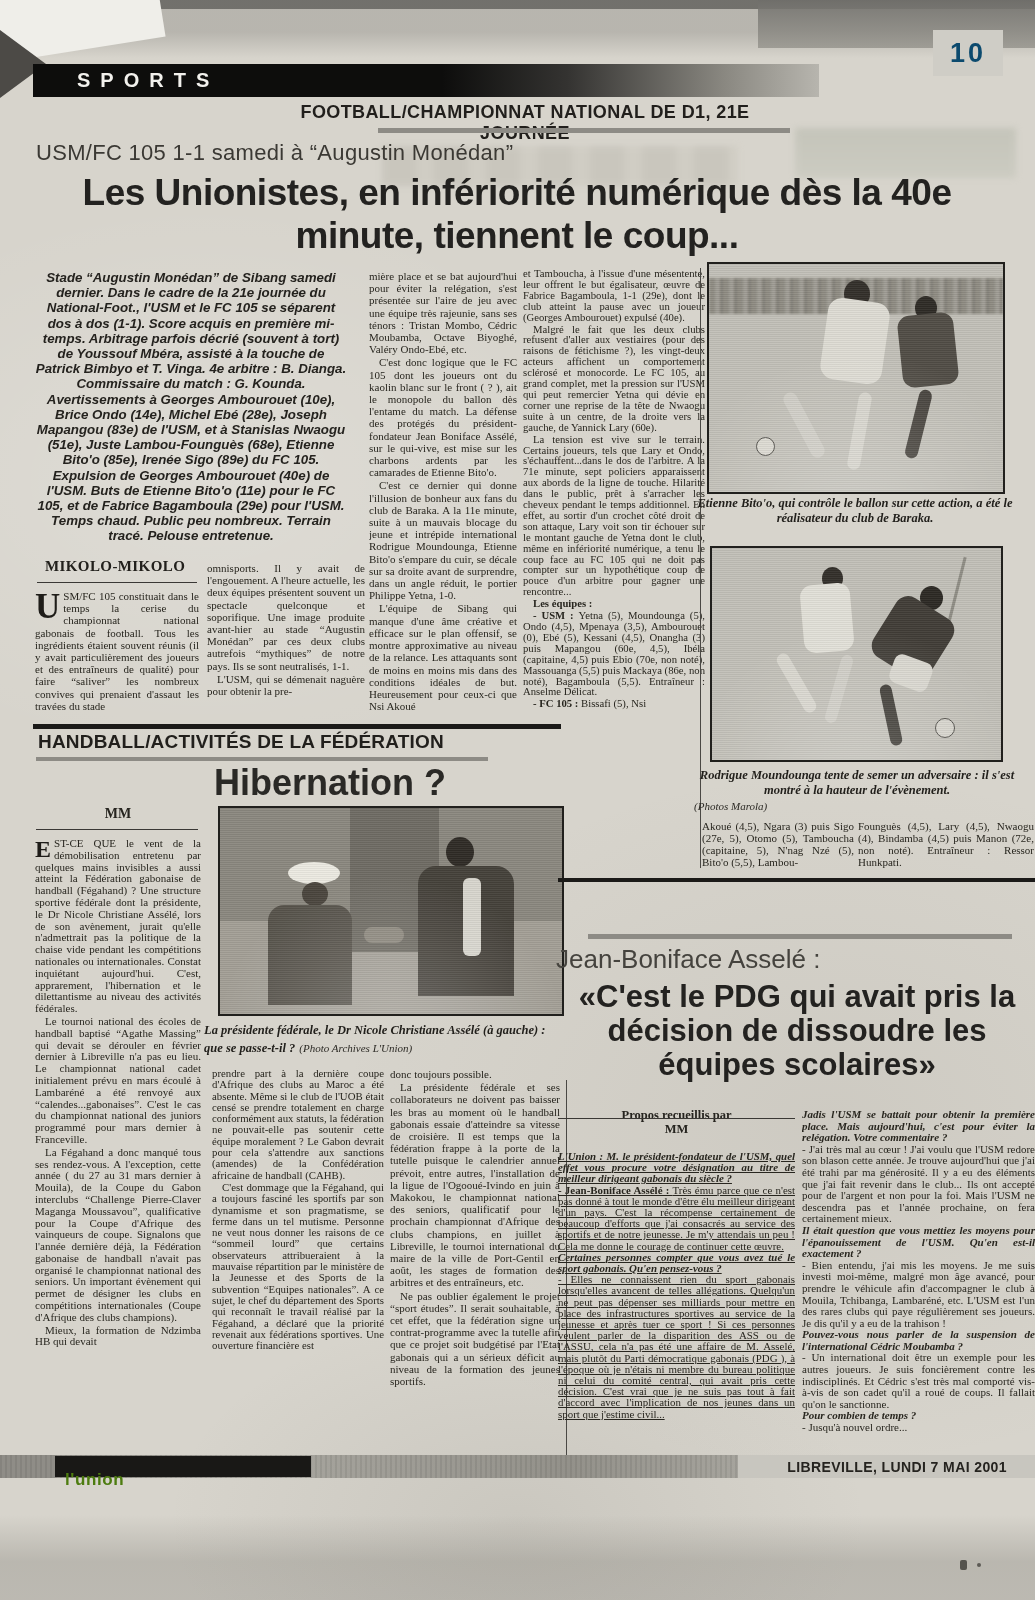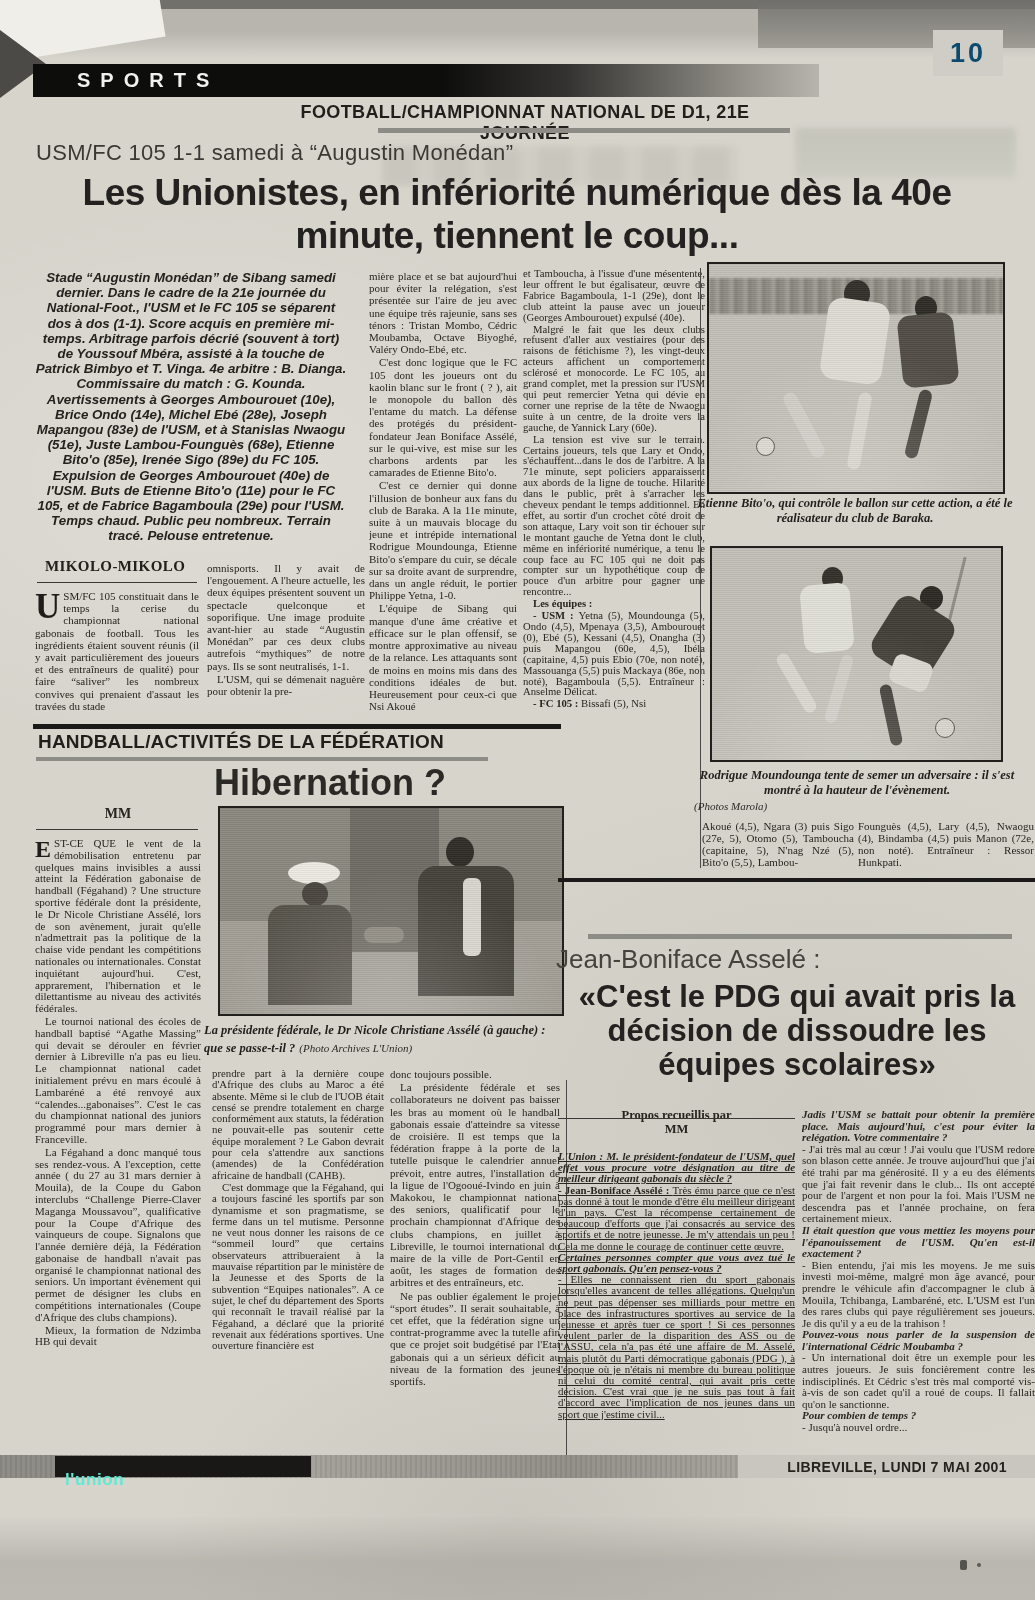--- a/index.html
+++ b/index.html
@@ -95,21 +95,21 @@
   .int .q{font-style:italic;font-weight:700;}
   .int-col1{left:558px;top:1124px;width:237px;height:318px;font:10.9px/11.2px "Liberation Serif",serif;overflow:hidden;text-decoration:underline;}
   .int-col2{left:802px;top:1082px;width:233px;height:376px;font:11px/11.6px "Liberation Serif",serif;overflow:hidden;}
   
   .footer-bar{left:0;top:1455px;width:1035px;height:23px;
     background:linear-gradient(90deg,#8f8d87 0 8%,#a5a39c 30%,#93918a 55%,#b0aea7 80%,#9c9a93 100%);}
   .footer-bar::after{content:"";position:absolute;inset:0;background:repeating-linear-gradient(90deg,rgba(0,0,0,.07) 0 2px,transparent 2px 5px);}
   .footer-date-bg{left:738px;top:1455px;width:297px;height:23px;background:#c8c6bf;display:flex;align-items:center;justify-content:flex-end;}
   .footer-date{font:700 14px "Liberation Sans",sans-serif;letter-spacing:.4px;color:#25231f;padding-right:28px;}
   .lunion-box{left:55px;top:1456px;width:256px;height:21px;background:#191816;display:flex;align-items:center;}
-  .lunion-text{font:700 17px "Liberation Sans",sans-serif;color:#5eead4;letter-spacing:.6px;padding-left:10px;margin-top:27px;}
+  .lunion-text{font:700 17px "Liberation Sans",sans-serif;color:#4d7c0f;letter-spacing:.6px;padding-left:10px;margin-top:27px;}
 </style>
 </head>
 <body>
 
 <div class="page">
 
   <div class="abs top-strip"></div>
   <div class="abs top-dark-right"></div>
   <div class="abs tear-white"></div>
   <div class="abs corner-dark"></div>

